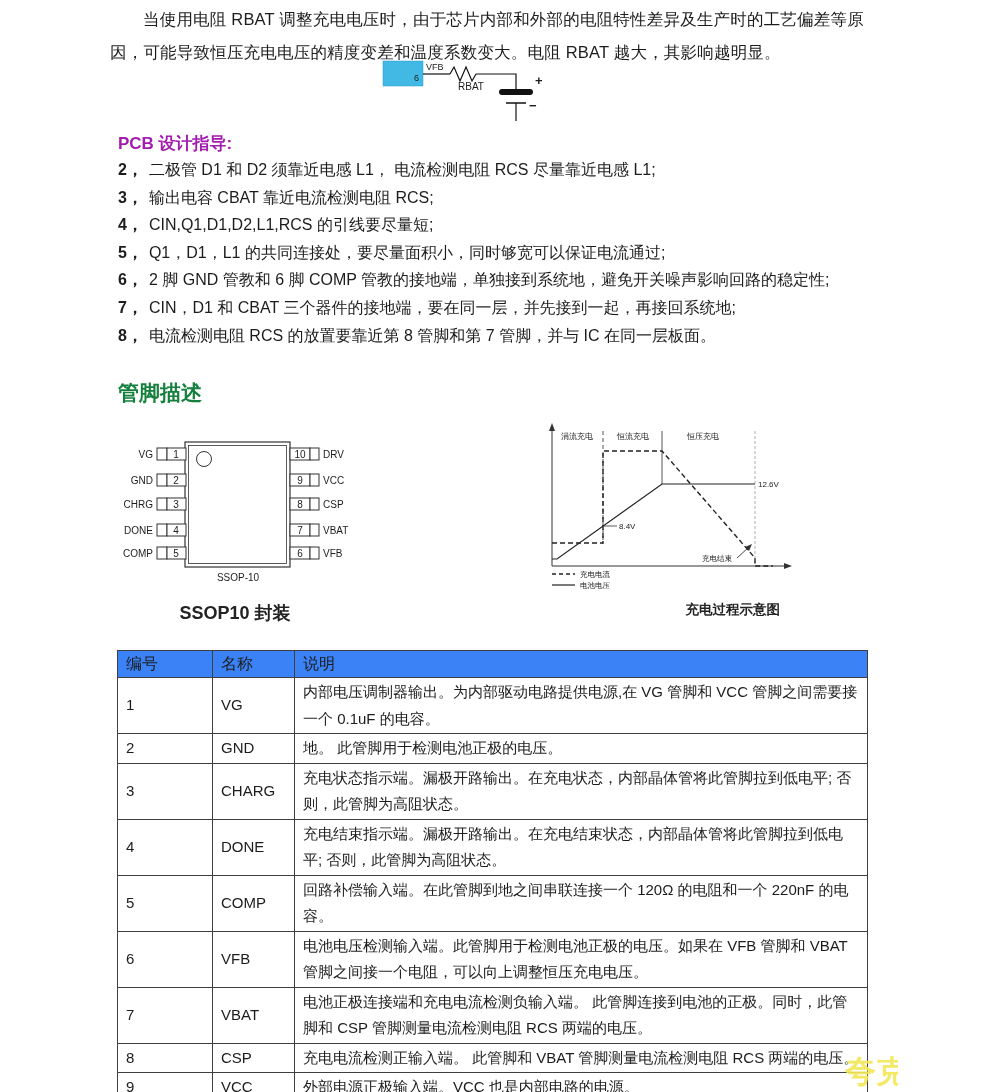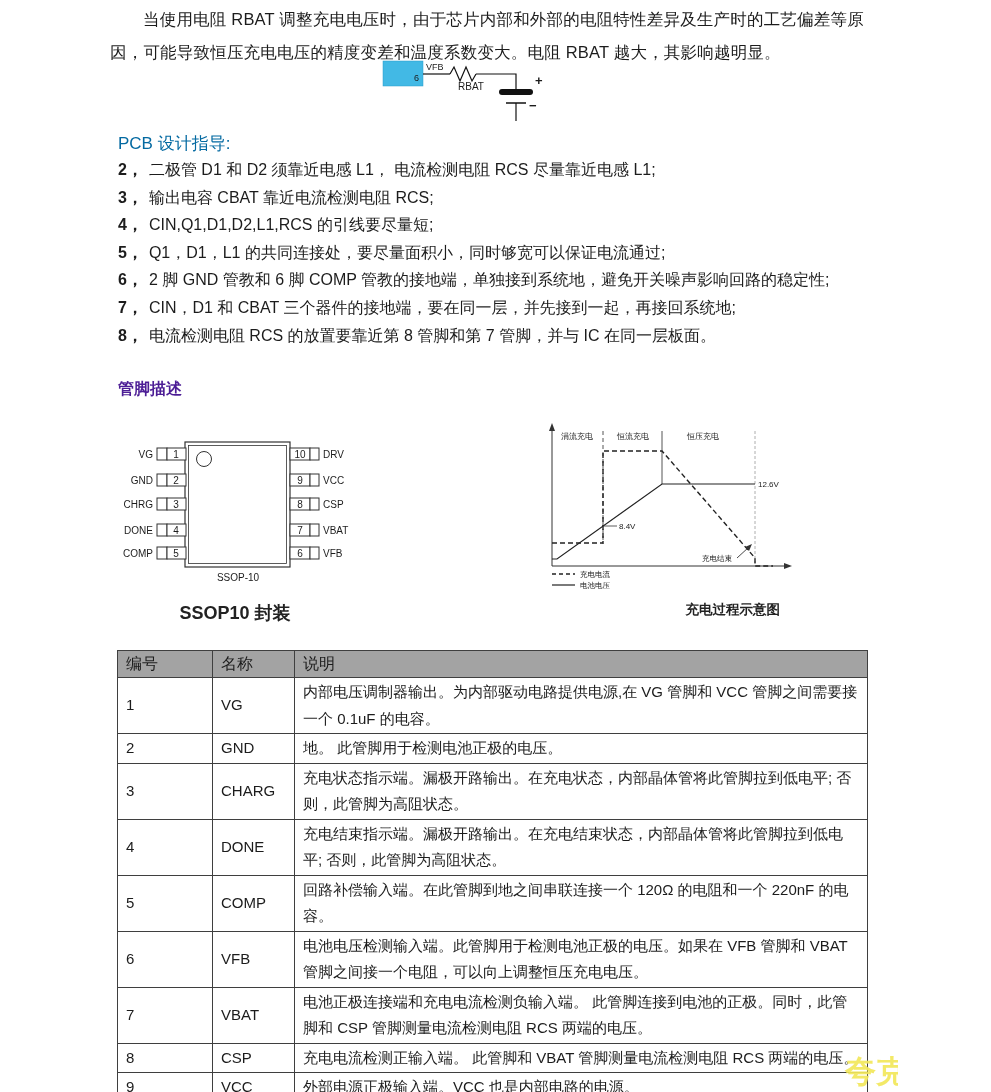--- a/index.html
+++ b/index.html
@@ -1,35 +1,35 @@
 <!DOCTYPE html>
 <html><head>
 <meta charset="utf-8">
 <style>
   html,body{margin:0;padding:0;background:#ffffff;}
   .page{position:relative;width:898px;height:1092px;background:#fff;overflow:hidden;
         font-family:"Liberation Sans","DejaVu Sans",sans-serif;color:#1c1c1c;}
   .intro{position:absolute;left:110px;top:3px;width:760px;font-size:16.5px;line-height:33px;
          text-indent:33px;letter-spacing:.2px;}
   .fig-vfb{position:absolute;left:375px;top:53px;}
-  .pcb-heading{position:absolute;left:118px;top:132px;font-size:17px;font-weight:normal;color:#0369a1;}
+  .pcb-heading{position:absolute;left:118px;top:132px;font-size:17px;font-weight:bold;color:#a21caf;}
   .pcb-list{position:absolute;left:118px;top:156px;font-size:16px;line-height:27.6px;white-space:nowrap;}
   .pcb-item .num{font-weight:bold;margin-right:6px;}
-  .pin-heading{position:absolute;left:118px;top:379px;font-size:16px;font-weight:bold;color:#4c1d95;}
+  .pin-heading{position:absolute;left:118px;top:379px;font-size:21px;font-weight:bold;color:#15803d;}
   .fig-pkg{position:absolute;left:110px;top:437px;}
   .pkg-caption{position:absolute;left:160px;top:601px;width:150px;text-align:center;
                font-size:18px;font-weight:bold;color:#222;}
   .fig-chart{position:absolute;left:545px;top:420px;}
   .chart-caption{position:absolute;left:600px;top:601px;width:180px;text-align:right;
                  font-size:13.5px;font-weight:bold;color:#222;}
   .pin-table{position:absolute;left:117px;top:650px;width:751px;border-collapse:collapse;
              table-layout:fixed;font-size:15px;}
   .pin-table th,.pin-table td{border:1px solid #3f3f3f;padding:1px 8px;text-align:left;
              vertical-align:middle;font-weight:normal;line-height:26.5px;}
-  .pin-table th{background:#a3a3a3;font-size:16px;line-height:24px;}
+  .pin-table th{background:#3b82f6;font-size:16px;line-height:24px;}
   .col-no{width:95px;}
   .col-name{width:82px;}
   .watermark{position:absolute;left:845px;top:1051px;font-size:31px;font-weight:bold;
              color:rgba(242,231,90,.92);white-space:nowrap;z-index:5;}
   svg text{font-family:"Liberation Sans","DejaVu Sans",sans-serif;fill:#1c1c1c;}
 </style>
 </head>
 <body>
 
 <div class="page">

